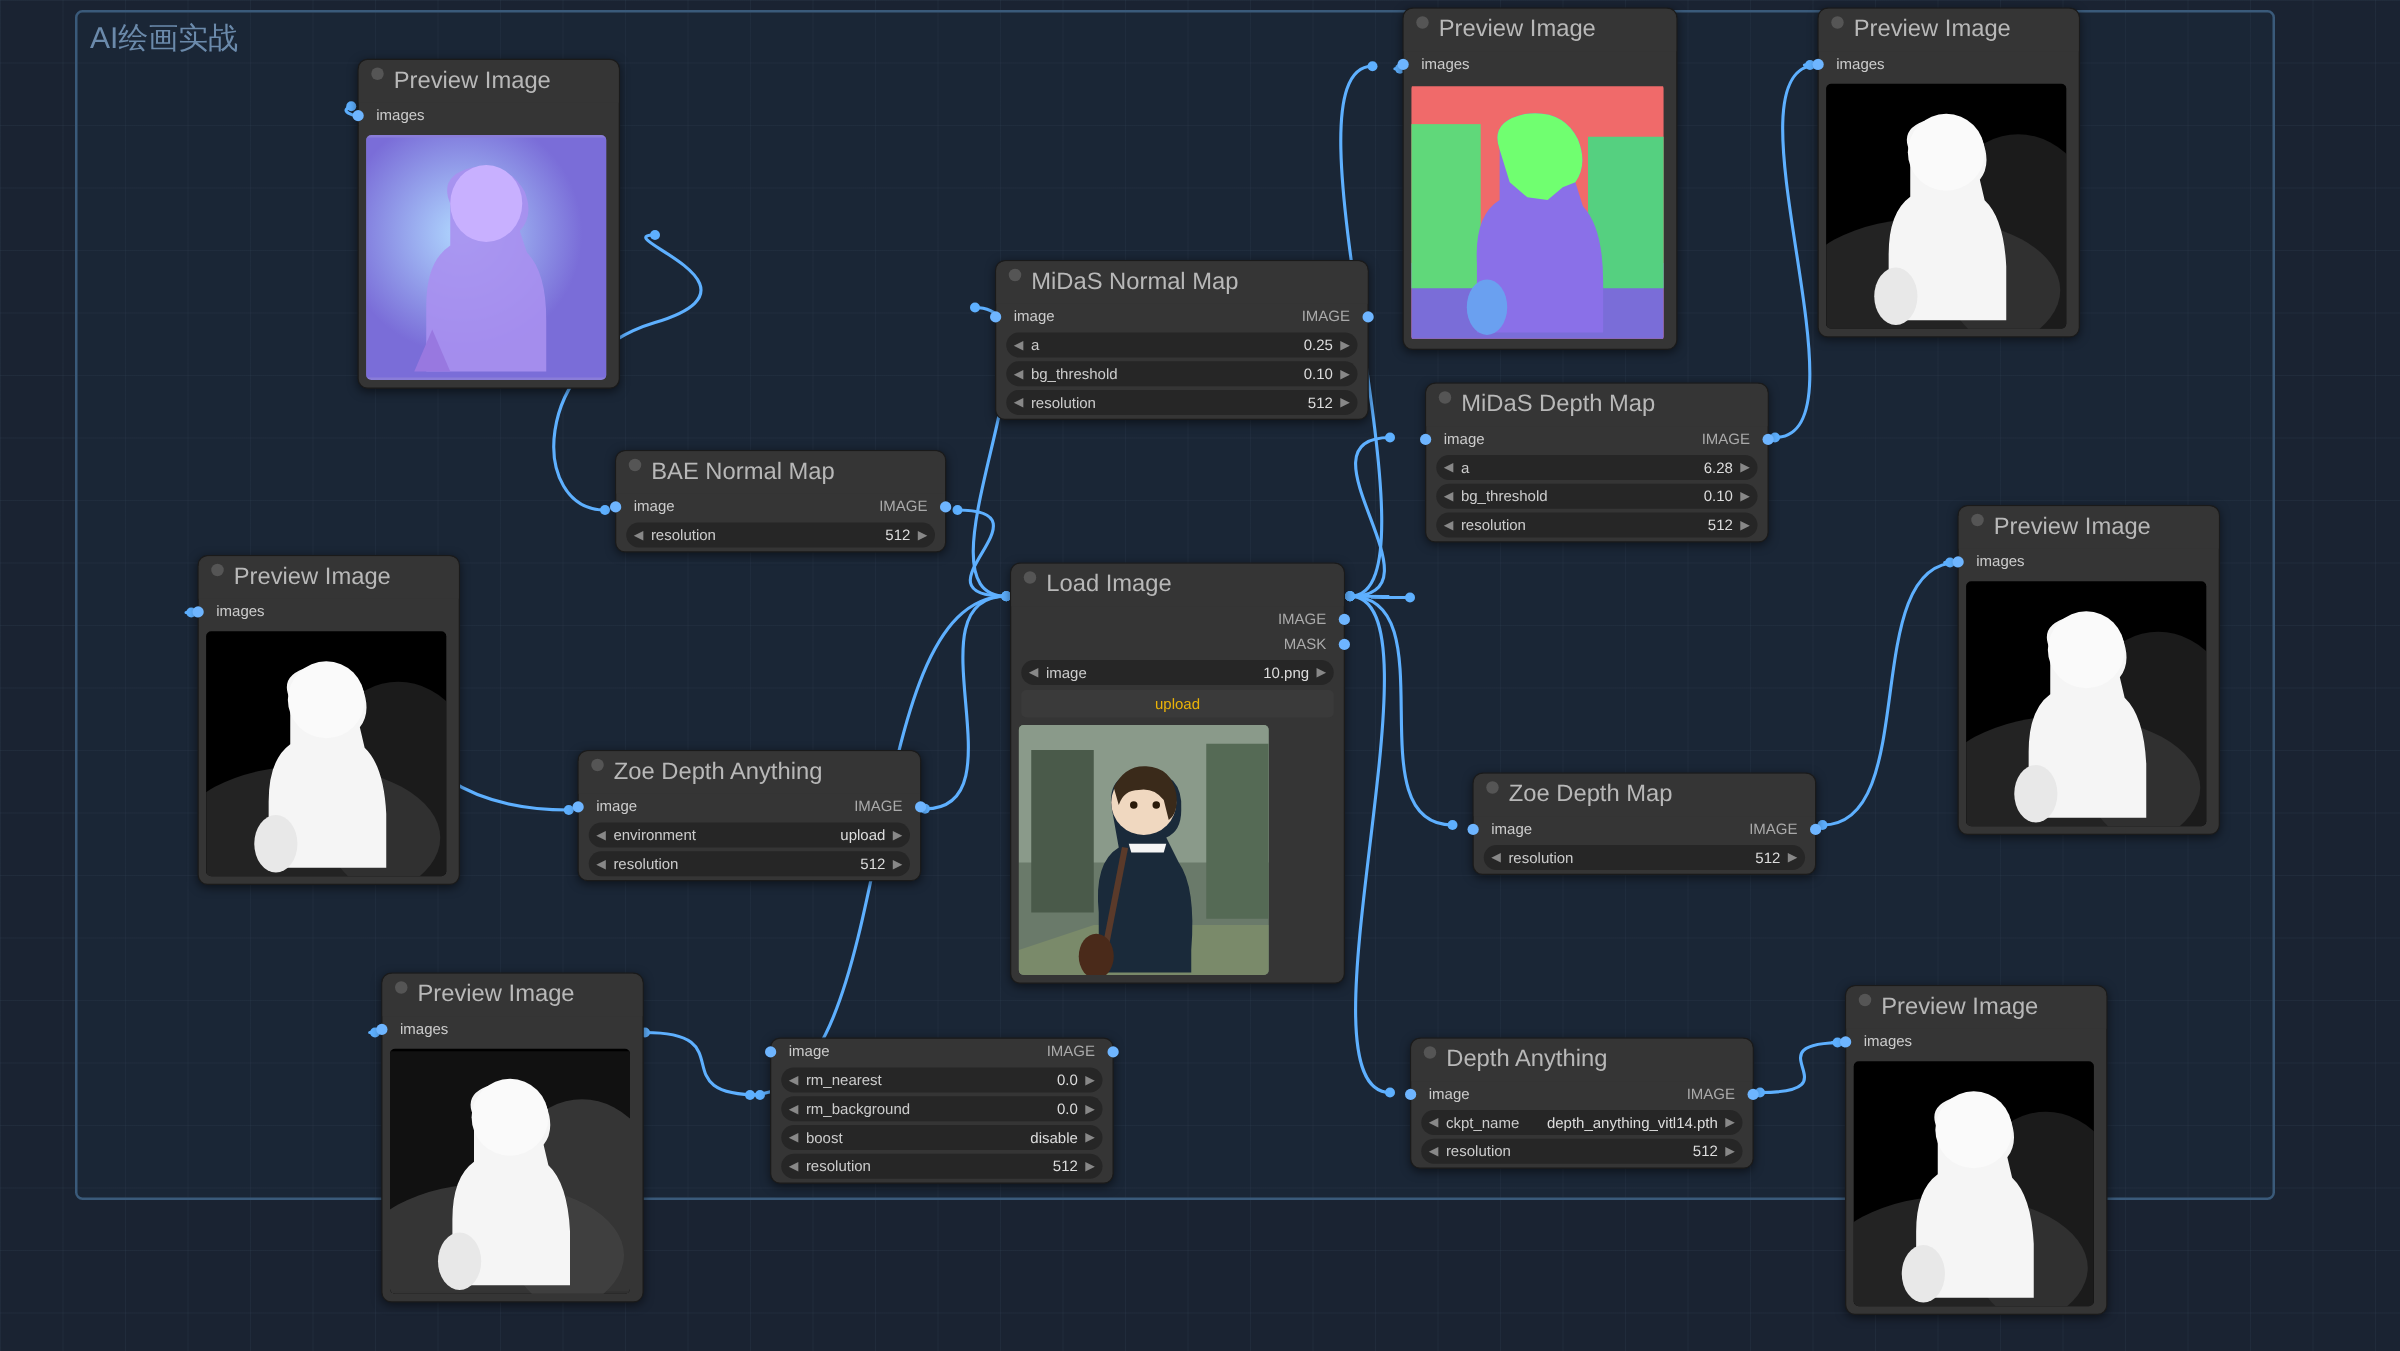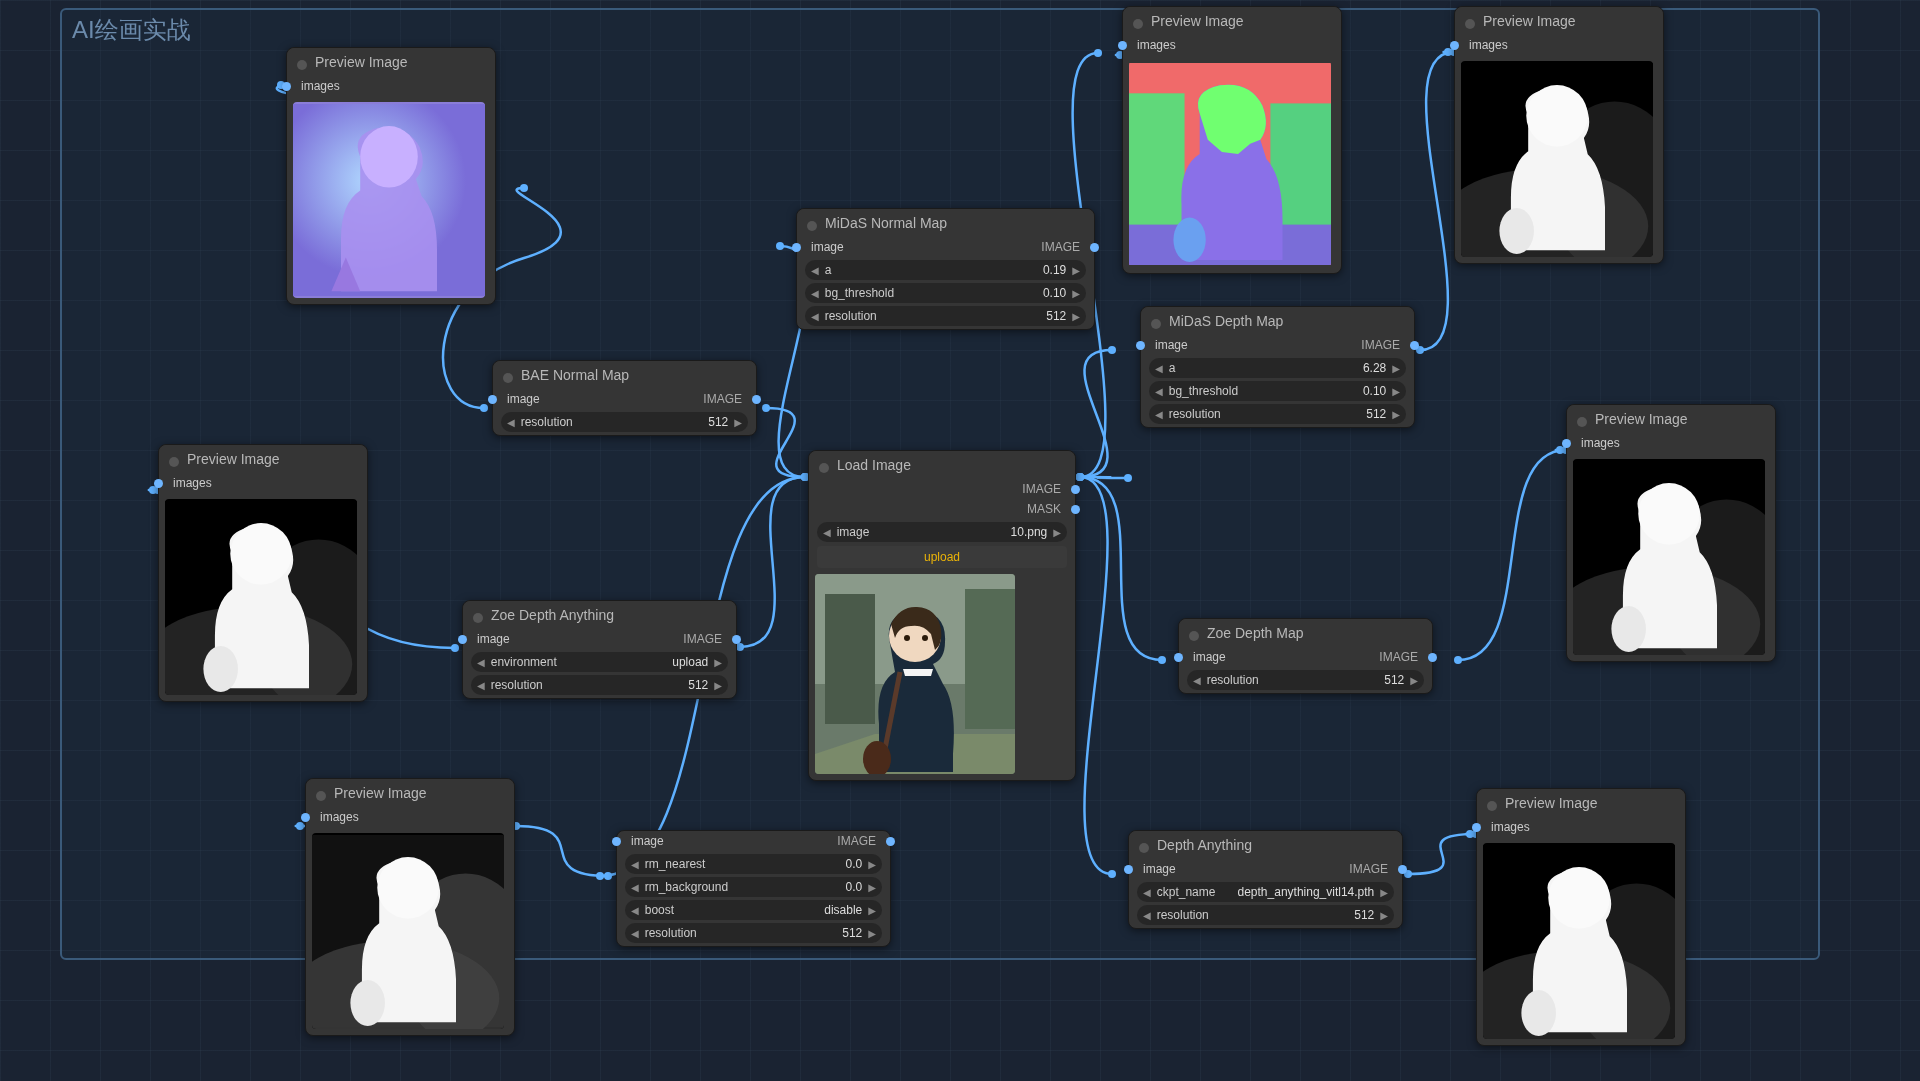--- a/index.html
+++ b/index.html
@@ -32,23 +32,23 @@
   .node {
     position: absolute;
     background: #353535;
     border-radius: 8px;
     border: 1px solid #1a1a1a;
     box-shadow: 0 2px 8px rgba(0,0,0,0.5);
     overflow: visible;
   }
   .node-header {
     display: flex;
-    align-items: flex-end;
+    align-items: flex-start;
     padding: 6px 10px;
-    font-size: 14px;
+    font-size: 19px;
     color: #b8b8b8;
     background: #353535;
     border-radius: 8px 8px 0 0;
   }
   .node-header .dot {
     width: 10px; height: 10px;
     border-radius: 50%;
     background: #555;
     margin-right: 8px;
   }
@@ -369,21 +369,21 @@
     </div>
     <div class="io-row">
       <span class="io-port left"></span>
       <span class="io-port right"></span>
       <span class="io-label-left">image</span>
       <span class="io-label-right">IMAGE</span>
     </div>
     <div class="widget">
       <span class="arrow">◀</span>
     <span class="wlabel">a</span>
-    <span class="wval">0.19</span>
+    <span class="wval">0.25</span>
     <span class="arrow">▶</span>
     </div>
     <div class="widget">
       <span class="arrow">◀</span>
     <span class="wlabel">bg_threshold</span>
     <span class="wval">0.10</span>
     <span class="arrow">▶</span>
     </div>
     <div class="widget">
       <span class="arrow">◀</span>
@@ -439,21 +439,21 @@
     <span class="wval">upload</span>
     <span class="arrow">▶</span>
     </div>
     <div class="widget">
       <span class="arrow">◀</span>
     <span class="wlabel">resolution</span>
     <span class="wval">512</span>
     <span class="arrow">▶</span>
     </div>
   </div>
-<div class="node" style="left: 1178px; top: 618px; width: 255px;">
+<div class="node" style="left: 1178px; top: 618px; width: 275px;">
     <div class="node-header">
       <span class="dot"></span>
       <span>Zoe Depth Map</span>
     </div>
     <div class="io-row">
       <span class="io-port left"></span>
       <span class="io-port right"></span>
       <span class="io-label-left">image</span>
       <span class="io-label-right">IMAGE</span>
     </div>

